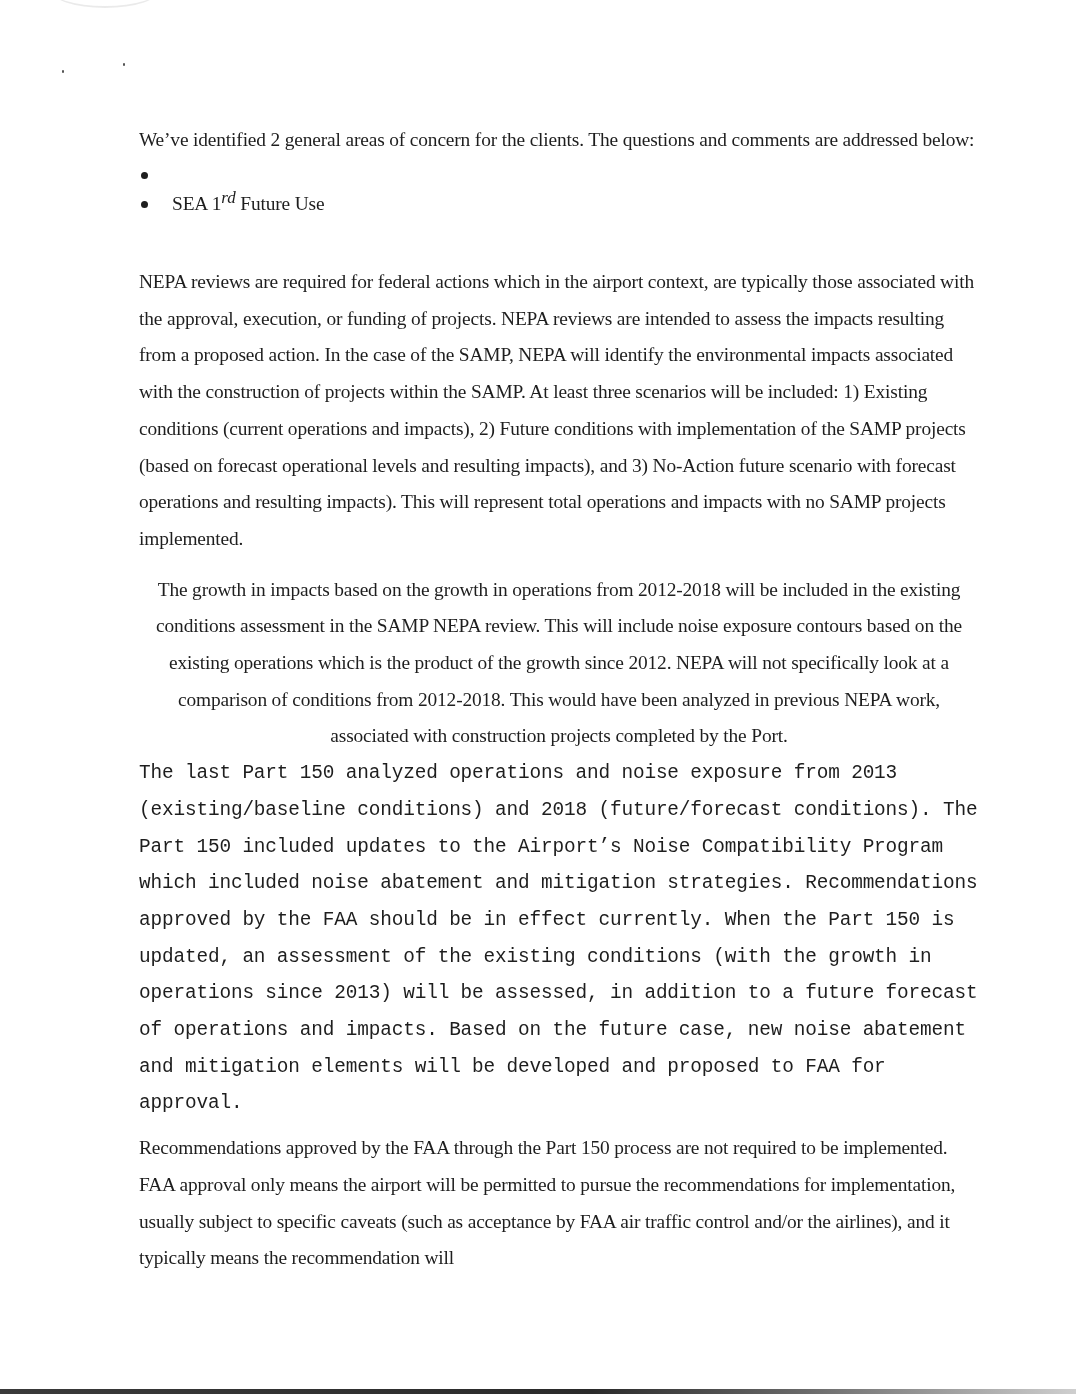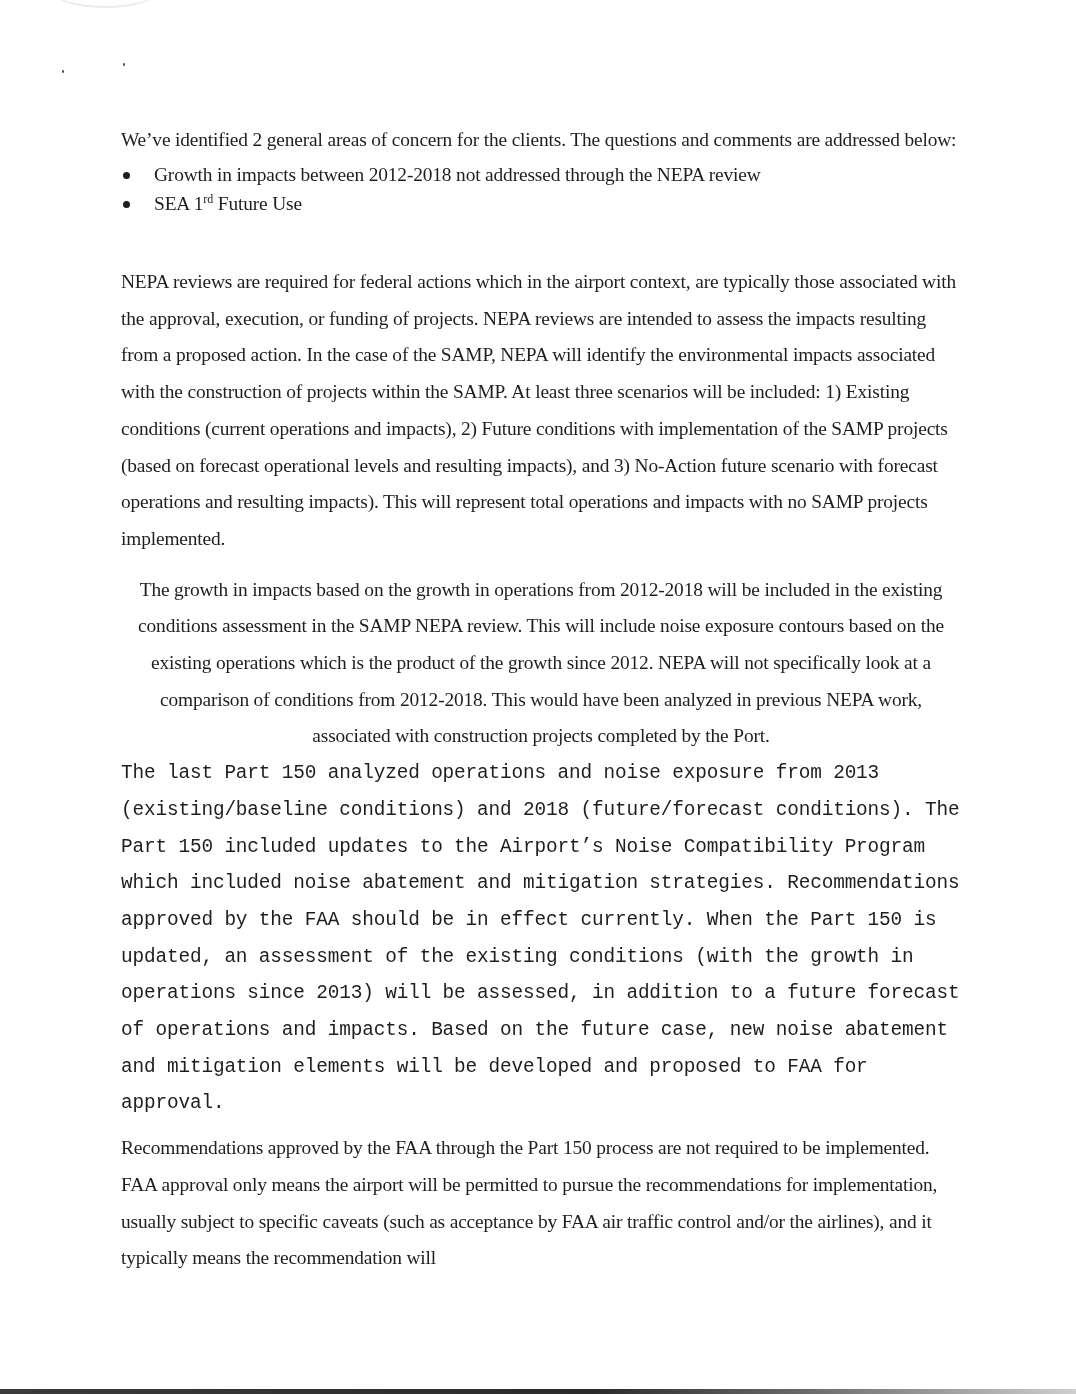--- a/index.html
+++ b/index.html
@@ -27,21 +27,21 @@
     }
     .speck {
       position: absolute;
       width: 2px;
       height: 3px;
       background: #555;
       border-radius: 1px;
     }
     .page-content {
       position: absolute;
-      left: 121px;
+      left: 139px;
       top: 127px;
       width: 840px;
       font-size: 19.4px;
       letter-spacing: -0.15px;
     }
     .intro {
       margin: 0;
       line-height: 25px;
     }
     .bullets {
@@ -58,23 +58,24 @@
     .bullet-dot {
       position: absolute;
       left: 2px;
       top: 12px;
       width: 7px;
       height: 7px;
       border-radius: 50%;
       background: #1e1e1e;
     }
     sup {
-      font-size: 12px;
+      font-size: 17px;
       line-height: 0;
       vertical-align: 7px;
+      font-style: italic;
     }
     .para {
       margin: 0;
       line-height: 36.7px;
     }
     .p1 { margin-top: 46px; }
     .p2 { margin-top: 14px; text-align: center; }
     .p3 { margin-top: 0; font-family: Liberation Mono, monospace; }
     .p4 { margin-top: 8px; }
     .bottom-edge {
@@ -92,21 +93,20 @@
 <div class="scan-smudge"></div>
 <div class="speck" style="left:62px; top:70px;"></div>
 <div class="speck" style="left:123px; top:63px;"></div>
 
 <div class="page-content">
   <p class="intro">We’ve identified 2 general areas of concern for the clients.  The questions and comments are addressed below:</p>
 
   <ul class="bullets">
     <li>
       <span class="bullet-dot"></span>
-      <span>Growth in impacts between 2012-2018 not addressed through the NEPA review</span>
     </li>
     <li>
       <span class="bullet-dot"></span>
       <span>SEA 1</span><sup>rd</sup><span> Future Use</span>
     </li>
   </ul>
 
   <p class="para p1">NEPA reviews are required for federal actions which in the airport context, are typically those associated with the approval, execution, or funding of projects.  NEPA reviews are intended to assess the impacts resulting from a proposed action.  In the case of the SAMP, NEPA will identify the environmental impacts associated with the construction of projects within the SAMP.  At least three scenarios will be included: 1) Existing conditions (current operations and impacts), 2) Future conditions with implementation of the SAMP projects (based on forecast operational levels and resulting impacts), and 3) No-Action future scenario with forecast operations and resulting impacts).  This will represent total operations and impacts with no SAMP projects implemented.</p>
   <p class="para p2">The growth in impacts based on the growth in operations from 2012-2018 will be included in the existing conditions assessment in the SAMP NEPA review.  This will include noise exposure contours based on the existing operations which is the product of the growth since 2012.  NEPA will not specifically look at a comparison of conditions from 2012-2018.  This would have been analyzed in previous NEPA work, associated with construction projects completed by the Port.</p>
   <p class="para p3">The last Part 150 analyzed operations and noise exposure from 2013 (existing/baseline conditions) and 2018 (future/forecast conditions).  The Part 150 included updates to the Airport’s Noise Compatibility Program which included noise abatement and mitigation strategies.  Recommendations approved by the FAA should be in effect currently.  When the Part 150 is updated, an assessment of the existing conditions (with the growth in operations since 2013) will be assessed, in addition to a future forecast of operations and impacts.  Based on the future case, new noise abatement and mitigation elements will be developed and proposed to FAA for approval.</p>

